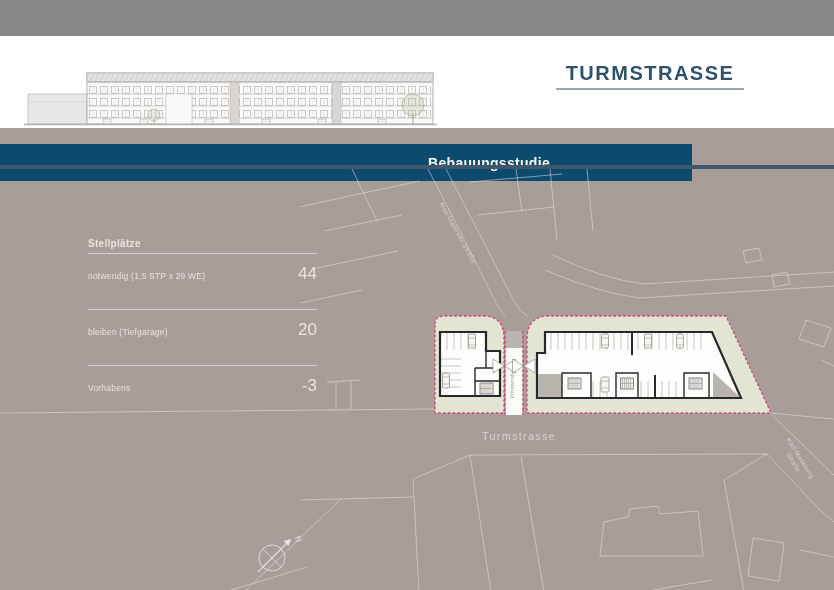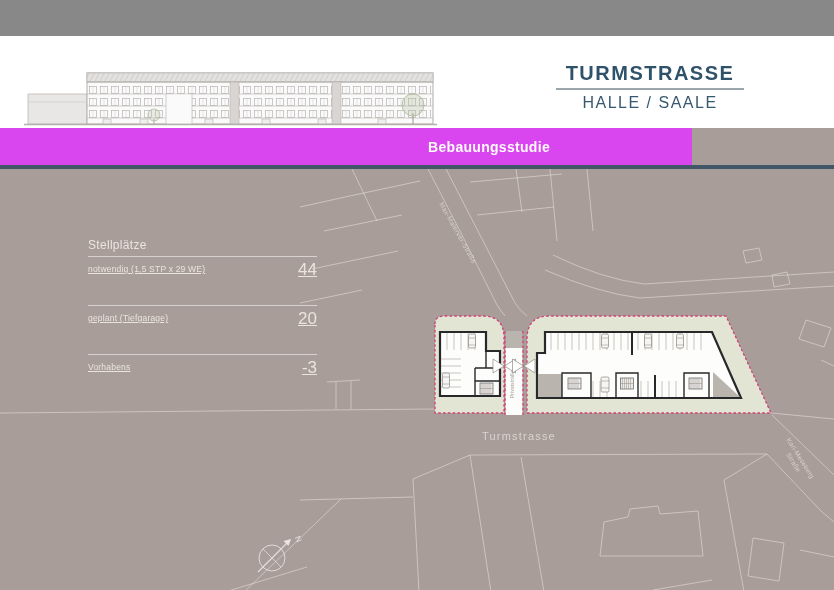--- a/index.html
+++ b/index.html
@@ -8,35 +8,35 @@
 
   
   .top-band { position:absolute; top:0; left:0; width:834px; height:92px; background:#ffffff; }
   .elevation { position:absolute; left:0; top:0; }
   .title-block { position:absolute; left:540px; top:26px; width:220px; text-align:center; }
   .title-main { font-size:20px; font-weight:bold; letter-spacing:1.5px; color:#2e526a; }
   .title-rule { height:2px; background:#9aa5ac; margin:3px 16px 4px; }
   .title-sub  { font-size:16px; letter-spacing:1.5px; color:#375970; }
 
   
-  .banner { position:absolute; top:92px; left:0; width:692px; height:37px; background:#d946ef; }
+  .banner { position:absolute; top:108px; left:0; width:692px; height:37px; background:#0c4a6e; }
   .banner-label { position:absolute; right:142px; top:50%; transform:translateY(-50%);
                   font-size:14px; font-weight:bold; color:#fcfbfa; letter-spacing:0.3px; }
   .rule-dark { position:absolute; left:0; width:834px; height:4px; background:#42566a; top:129px; }
   .rule-dark.bottom { top:556px; height:3px; }
 
   
   .content { position:absolute; top:133px; left:0; width:834px; height:423px; }
   .plan { position:absolute; left:0; top:0; }
 
   
   .stat-table { position:absolute; left:88px; top:69px; width:229px; color:#eae4df; }
-  .stat-heading { font-size:12px; font-weight:normal; letter-spacing:0.3px; padding-bottom:4px; }
+  .stat-heading { font-size:10px; font-weight:bold; letter-spacing:0.3px; padding-bottom:4px; }
   .stat-row { border-top:1px solid rgba(255,255,255,0.55); display:flex;
-              justify-content:space-between; align-items:flex-start; padding-top:3px;text-decoration:underline; }
+              justify-content:space-between; align-items:center; padding-top:10px; }
   .stat-row.tall { padding-bottom:25px; }
   .stat-label { font-size:8.5px; letter-spacing:0.2px; padding-top:4px; }
   .stat-value { font-size:17px; }
 
   
   .footer { position:absolute; top:559px; left:0; width:834px; height:31px; text-align:center;
             color:rgba(250,246,243,0.78); padding-top:5px; box-sizing:border-box; }
   .footer-line { font-size:6.3px; line-height:8.5px; white-space:nowrap; letter-spacing:-0.05px; }
 
   
@@ -113,21 +113,20 @@
         <line x1="154" y1="88" x2="154" y2="83" stroke="#9a948e" stroke-width="0.8"></line>
         <circle cx="154" cy="79" r="6" fill="rgba(176,189,156,0.25)" stroke="#aab899" stroke-width="0.7"></circle>
       </g>
 
       <line x1="24" y1="88.5" x2="437" y2="88.5" stroke="#b3b0ad" stroke-width="1.3"></line>
     </svg>
 
     <div class="title-block">
       <div class="title-main">TURMSTRASSE</div>
       <div class="title-rule"></div>
-      <div class="title-sub">HALLE / SAALE</div>
     </div>
   </div>
 
   <div class="banner">
     <span class="banner-label">Bebauungsstudie</span>
   </div>
   <div class="rule-dark"></div>
 
   <div class="content">
 
@@ -282,21 +281,21 @@
       </g>
     </svg>
 
     <div class="stat-table">
       <div class="stat-heading">Stellplätze</div>
       <div class="stat-row tall">
         <span class="stat-label">notwendig (1,5 STP x 29 WE)</span>
         <span class="stat-value">44</span>
       </div>
       <div class="stat-row tall">
-        <span class="stat-label">geplant (Tiefgarage)</span>
+        <span class="stat-label">bleiben (Tiefgarage)</span>
         <span class="stat-value">20</span>
       </div>
       <div class="stat-row">
         <span class="stat-label">Vorhabens</span>
         <span class="stat-value">-3</span>
       </div>
     </div>
   </div>
 
   <div class="rule-dark bottom"></div>

